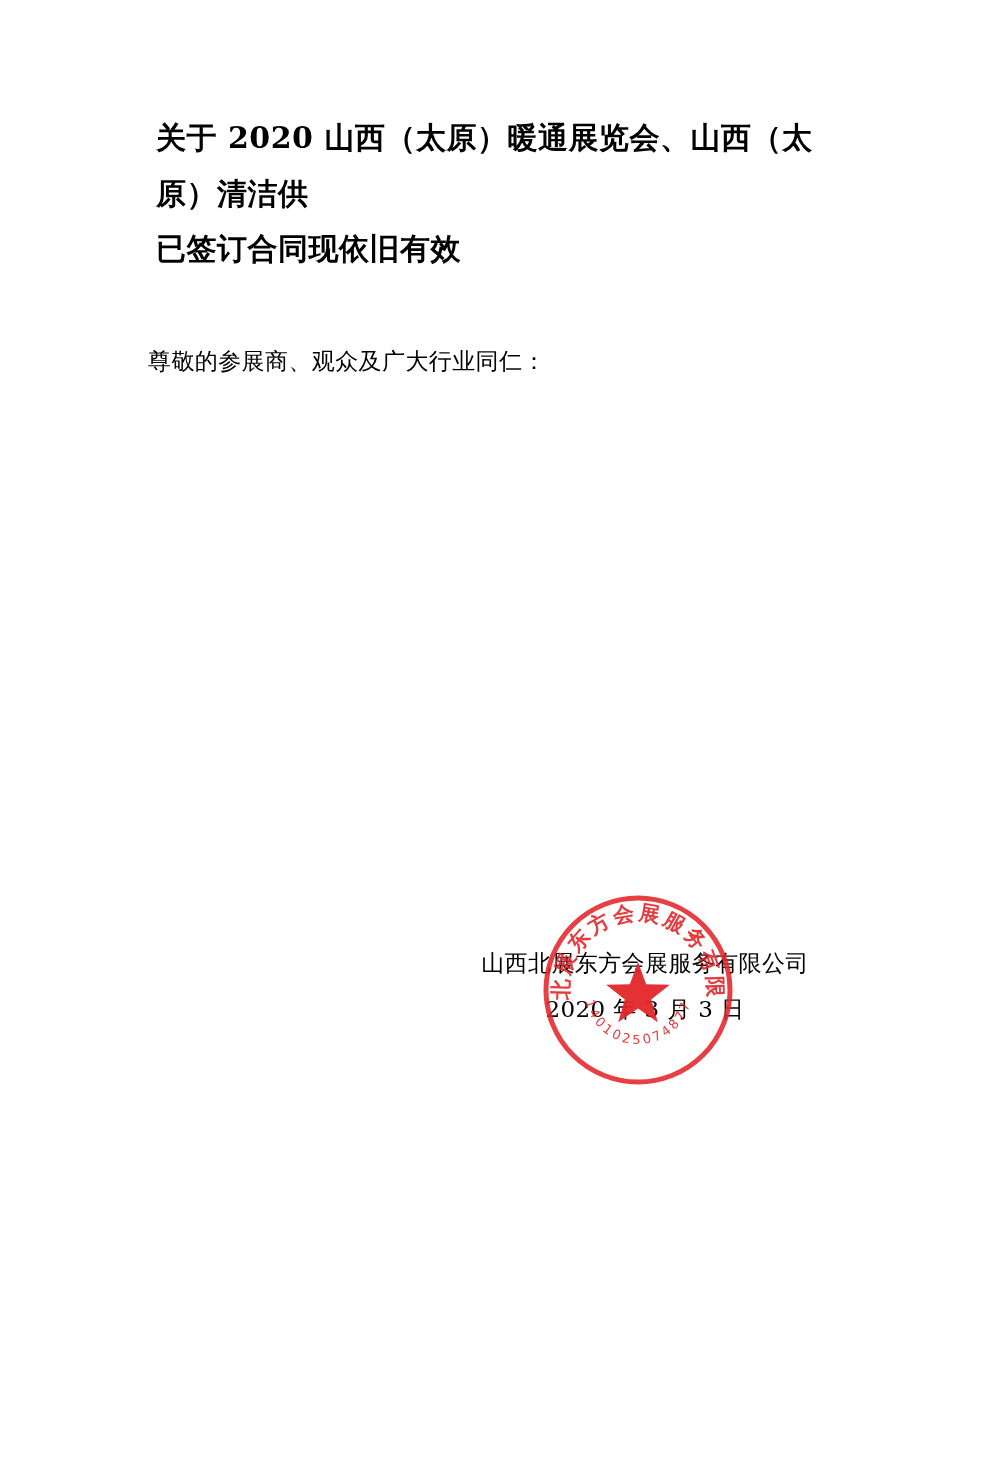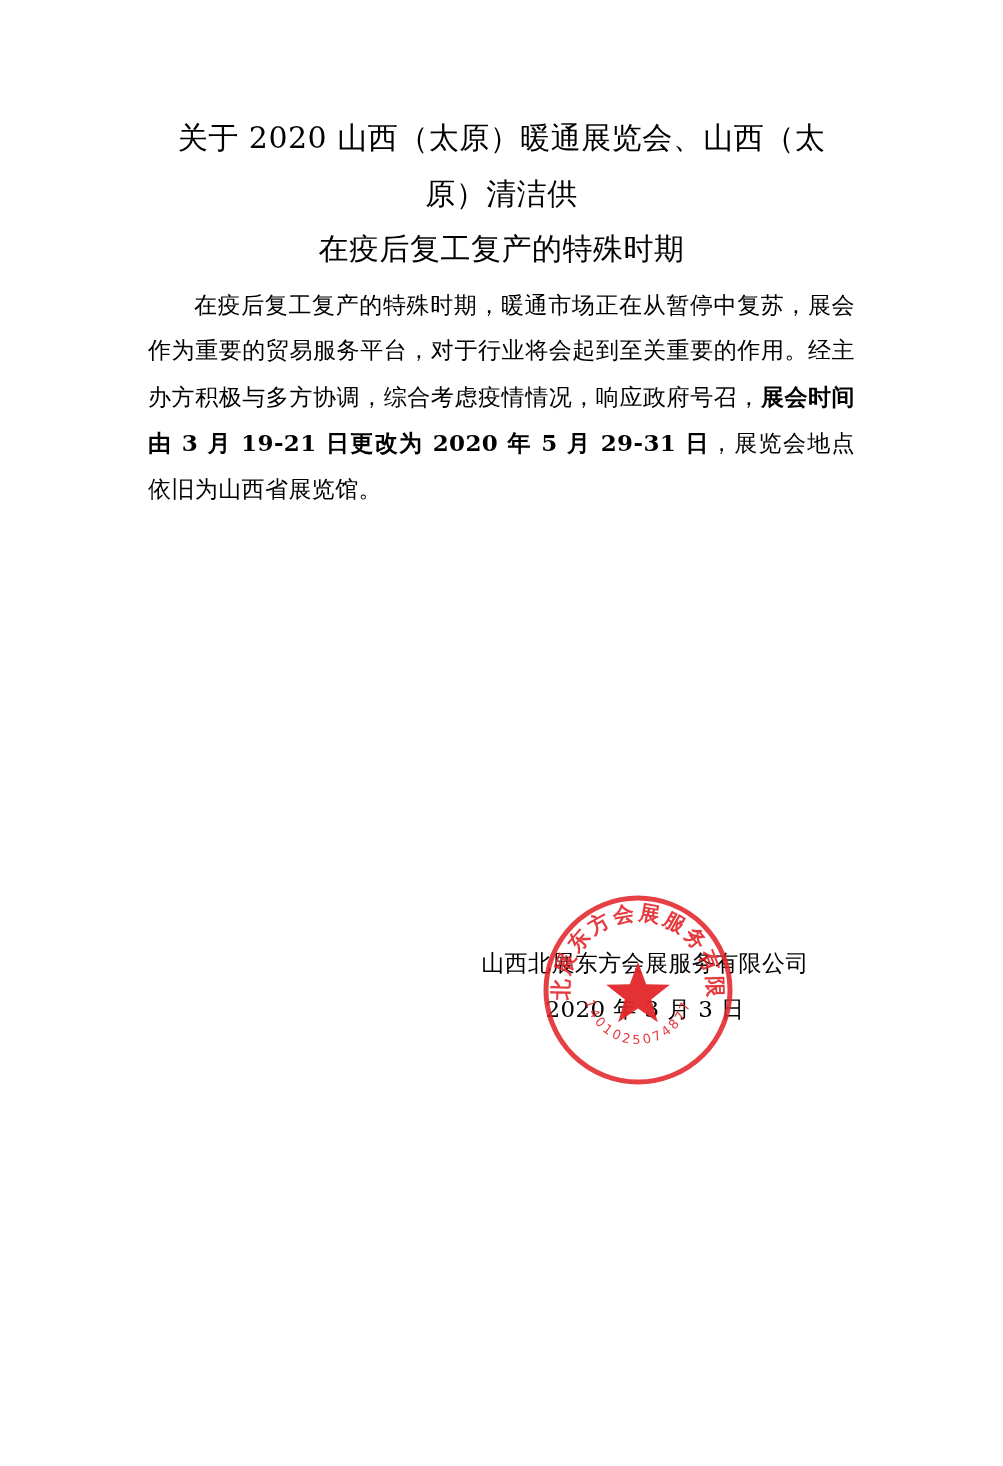--- a/index.html
+++ b/index.html
@@ -18,23 +18,23 @@
   .page {
     position: absolute;
     left: 0; top: 0;
     width: 1003px;
     height: 1466px;
     box-sizing: border-box;
     padding: 110px 148px 0 148px;
   }
   .doc-title {
     font-size: 30px;
-    font-weight: normal;
+    font-weight: bold;
     line-height: 1.85;
-    text-align: center;
+    text-align: left;
     letter-spacing: 0.5px;
     margin: 0 0 0 0;
     padding: 0 8px;
   }
   .salutation {
     font-size: 23px;
     line-height: 1.95;
     margin-top: 62px;
     letter-spacing: 0.4px;
   }
@@ -76,28 +76,26 @@
     display: block;
   }
 </style>
 </head>
 <body>
 
 <div class="page">
 
   <div class="doc-title">
     <div>关于 2020 山西（太原）暖通展览会、山西（太原）清洁供</div>
-    <div>在疫后复工复产的特殊时期</div>
+    <div>已签订合同现依旧有效</div>
   </div>
 
+  <div class="salutation">尊敬的参展商、观众及广大行业同仁：</div>
 
 
-  <div class="para">
-    <span>在疫后复工复产的特殊时期，暖通市场正在从暂停中复苏，展会作为重要的贸易服务平台，对于行业将会起到至关重要的作用。经主办方积极与多方协调，综合考虑疫情情况，响应政府号召，</span><b>展会时间由 3 月 19-21 日更改为 2020 年 5 月 29-31 日</b><span>，展览会地点依旧为山西省展览馆。</span>
-  </div>
 
 
 </div>
 
 <div class="signature-block">
   <span class="sig-line">山西北展东方会展服务有限公司</span>
   <span class="sig-line">2020 年 3 月 3 日</span>
 </div>
 
 <div class="seal">

